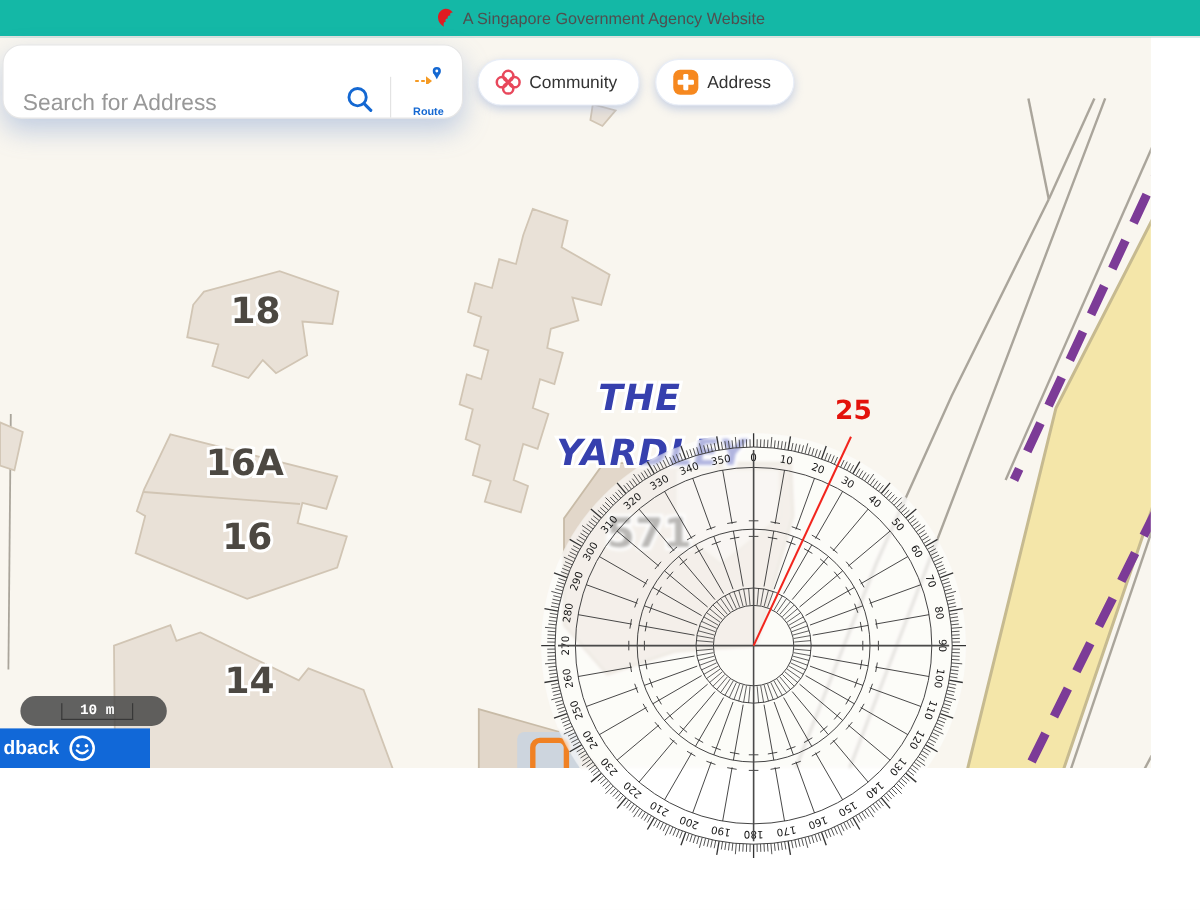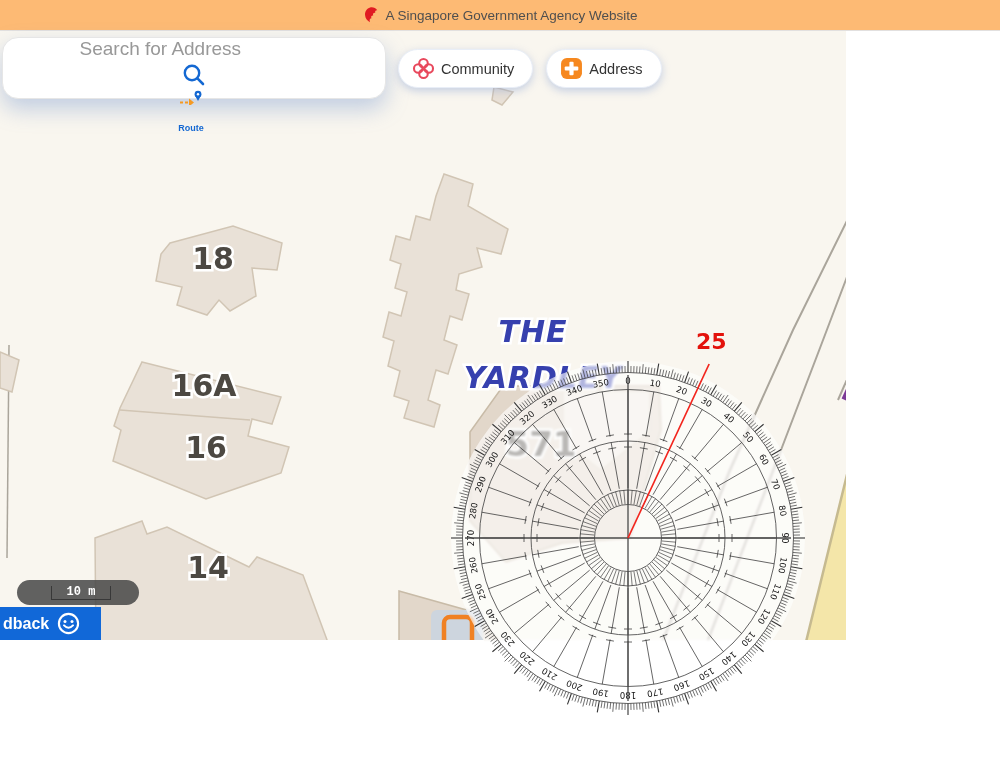--- a/index.html
+++ b/index.html
@@ -1,30 +1,30 @@
 <!DOCTYPE html>
 <html><head>
 <meta charset="utf-8">
 <style>
   html,body{margin:0;padding:0;width:1000px;height:758px;background:#fff;overflow:hidden;
     font-family:"Liberation Sans",sans-serif;}
   #stage{position:relative;width:1000px;height:758px;background:#fff;}
 
   
-  #gov-banner{position:absolute;left:0;top:0;width:1000px;height:30px;background:#fdba74;
+  #gov-banner{position:absolute;left:0;top:0;width:1000px;height:30px;background:#14b8a6;
     border-bottom:1px solid #e2e0df;display:flex;align-items:center;justify-content:center;gap:7px;}
   #gov-banner .txt{font-size:13.5px;color:#4f4f4f;}
 
   
-  #map-wrap{position:absolute;left:0;top:30px;width:846px;height:610px;overflow:hidden;background:#f9f6ef;}
+  #map-wrap{position:absolute;left:0;top:30px;width:959px;height:610px;overflow:hidden;background:#f9f6ef;}
 
   
   #search-panel{position:absolute;left:2px;top:37px;width:382px;height:60px;background:#fff;
     border:1px solid #e6e6e6;border-radius:16px;box-shadow:0 10px 22px rgba(110,145,205,.40);
-    display:flex;align-items:center;z-index:30;flex-direction:column;}
+    display:flex;align-items:flex-end;z-index:30;}
   #search-input{flex:1;border:none;outline:none;font-size:19px;color:#555;padding:0 0 0 16px;
     background:transparent;font-family:"Liberation Sans",sans-serif;}
   #search-input::placeholder{color:#989898;}
   #search-panel .divider{width:1px;height:34px;background:#e3e3e3;margin:0 9px 0 10px;}
   #search-btn{background:none;border:none;padding:2px;cursor:pointer;display:flex;}
   #route-btn{background:none;border:none;width:50px;display:flex;flex-direction:column;align-items:center;
     gap:18px;cursor:pointer;padding:0 6px 0 0;}
   #route-btn .lbl{font-size:9px;font-weight:bold;color:#1468d2;}
 
   
@@ -35,21 +35,21 @@
 
   
   #scale-bar{position:absolute;left:17px;top:580px;width:122px;height:25px;border-radius:13px;
     background:rgba(70,70,70,.85);z-index:20;}
   #scale-bracket{position:absolute;left:34px;top:6px;width:58px;height:13px;
     border-left:1.5px solid #383838;border-right:1.5px solid #383838;border-bottom:1.5px solid #383838;
     display:flex;align-items:flex-start;justify-content:center;font-family:Liberation Mono, monospace;}
   #scale-bracket span{font-size:12px;font-weight:bold;color:#fff;line-height:13px;}
 
   
-  #feedback-btn{position:absolute;left:0;top:607px;width:101px;height:33px;background:#1168d8;
+  #feedback-btn{position:absolute;left:0;top:607px;width:125px;height:33px;background:#1168d8;
     display:flex;align-items:center;justify-content:flex-start;gap:8px;padding-left:3px;z-index:20;
     border:none;cursor:pointer;}
   #feedback-btn .lbl{color:#fff;font-weight:bold;font-size:16px;}
 
   
   #protractor-glass{position:absolute;left:451px;top:361px;width:354px;height:354px;border-radius:50%;
     background:rgba(255,255,255,.50);backdrop-filter:blur(1.2px);z-index:10;pointer-events:none;}
   #protractor{position:absolute;left:428px;top:326px;width:400px;height:412px;z-index:11;cursor:move;}
 </style>
 </head>

